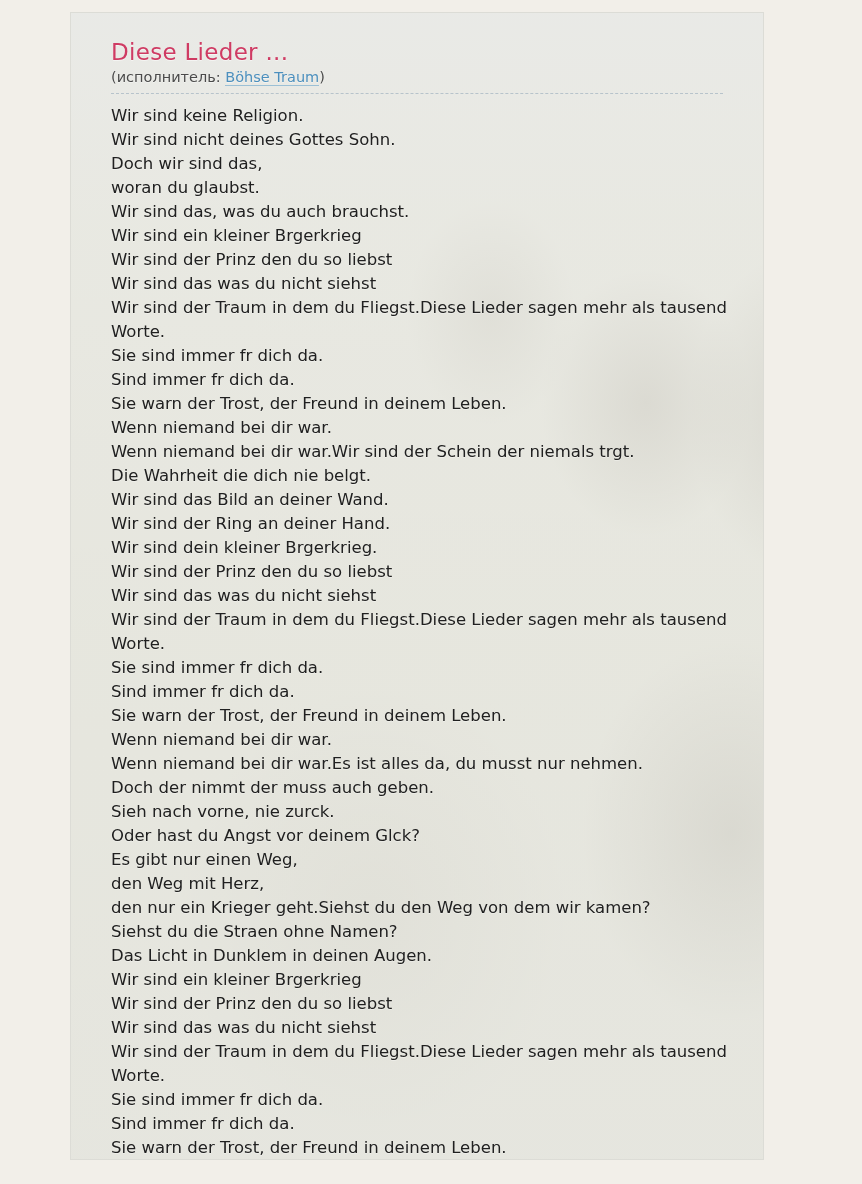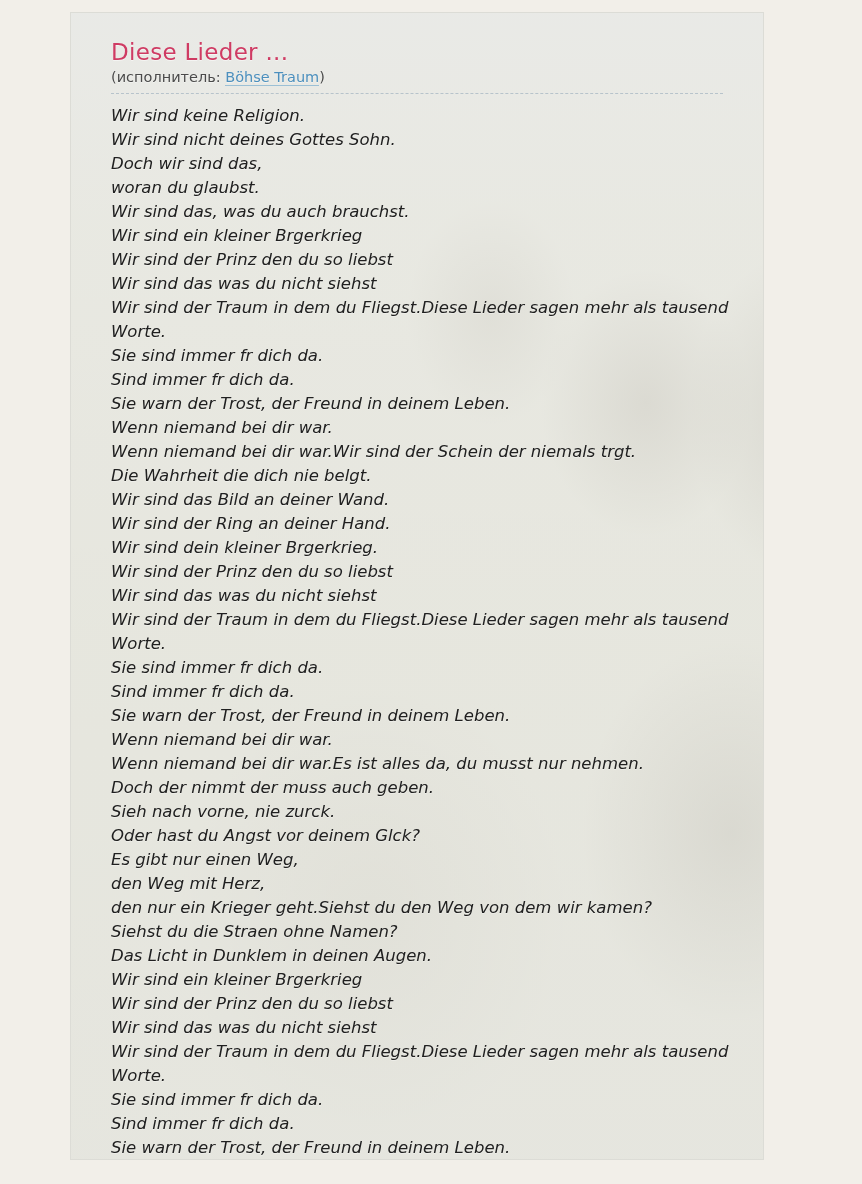--- a/index.html
+++ b/index.html
@@ -81,21 +81,20 @@
     margin: 0 0 0 20px;
     font-size: 16.5px;
     line-height: 24px;
     color: #202020;
     white-space: pre-wrap;
     text-shadow: 0 1px 0 rgba(255,255,255,0.35);
   }
   .lyrics .line {
     display: block;
     min-height: 24px;
-    font-style: italic;
   }
 </style>
 </head>
 <body>
 
 <div class="page-frame">
   <div class="bg-photo"></div>
   <div class="bg-wash"></div>
 
   <div class="content">

